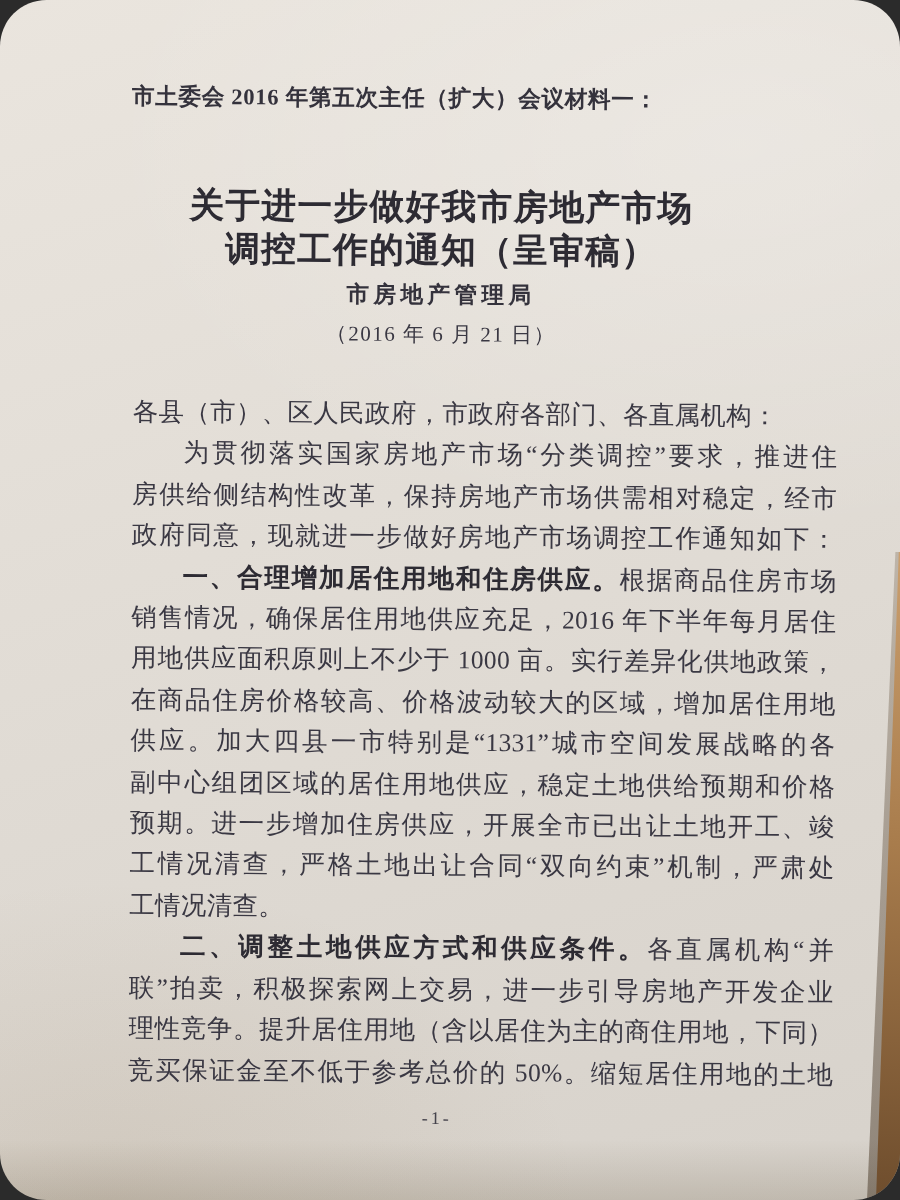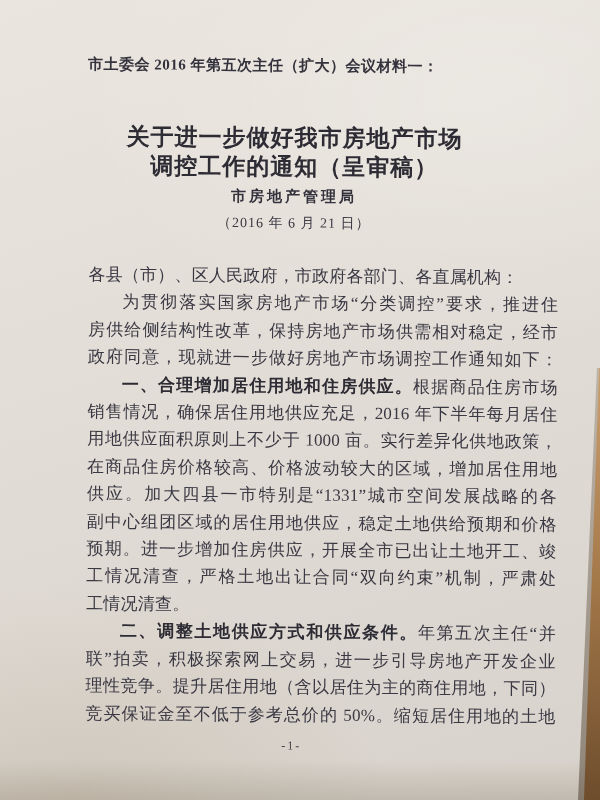--- a/index.html
+++ b/index.html
@@ -7,20 +7,21 @@
        font-family:"Liberation Serif","DejaVu Serif",serif;}
 
   
   .photo{
     position:relative;width:600px;height:800px;overflow:hidden;
     background:
       radial-gradient(120% 55% at 82% 12%, rgba(255,255,255,0.22), transparent 60%),
       radial-gradient(75% 38% at 12% 100%, rgba(128,100,62,0.12), transparent 70%),
       linear-gradient(0deg, rgba(100,85,60,0.20) 0%, rgba(100,85,60,0.0) 5%),
       linear-gradient(163deg, #eae5de 0%, #e2ddd6 42%, #d7d2cb 100%);
+    border-radius: 31px;
   }
 
   
   .desk-shadow{
     position:absolute;top:368px;right:0;width:22px;height:432px;
     clip-path:polygon(86% 0, 100% 0, 100% 100%, 0 100%);
     background:linear-gradient(180deg, rgba(90,68,42,0.25), rgba(55,38,20,0.45));
   }
   .desk{
     position:absolute;top:368px;right:0;width:20px;height:432px;
@@ -79,21 +80,21 @@
         <div class="bline"><span>政府同意，现就进一步做好房地产市场调控工作通知如下：</span></div>
         <div class="bline ind"><b>一、合理增加居住用地和住房供应。</b><span>根据商品住房市场</span></div>
         <div class="bline"><span>销售情况，确保居住用地供应充足，2016 年下半年每月居住</span></div>
         <div class="bline"><span>用地供应面积原则上不少于 1000 亩。实行差异化供地政策，</span></div>
         <div class="bline"><span>在商品住房价格较高、价格波动较大的区域，增加居住用地</span></div>
         <div class="bline"><span>供应。加大四县一市特别是“1331”城市空间发展战略的各</span></div>
         <div class="bline"><span>副中心组团区域的居住用地供应，稳定土地供给预期和价格</span></div>
         <div class="bline"><span>预期。进一步增加住房供应，开展全市已出让土地开工、竣</span></div>
         <div class="bline"><span>工情况清查，严格土地出让合同“双向约束”机制，严肃处</span></div>
         <div class="bline noFill"><span>工情况清查。</span></div>
-        <div class="bline ind"><b>二、调整土地供应方式和供应条件。</b><span>年第五次主任“并</span></div>
+        <div class="bline ind"><b>二、调整土地供应方式和供应条件。</b><span>各直属机构“并</span></div>
         <div class="bline"><span>联”拍卖，积极探索网上交易，进一步引导房地产开发企业</span></div>
         <div class="bline"><span>理性竞争。提升居住用地（含以居住为主的商住用地，下同）</span></div>
         <div class="bline"><span>竞买保证金至不低于参考总价的 50%。缩短居住用地的土地</span></div>
       </div>
 
     <div class="page-number">-1-</div>
   </div>
 
   <div class="desk-shadow"></div>
   <div class="desk"></div>

